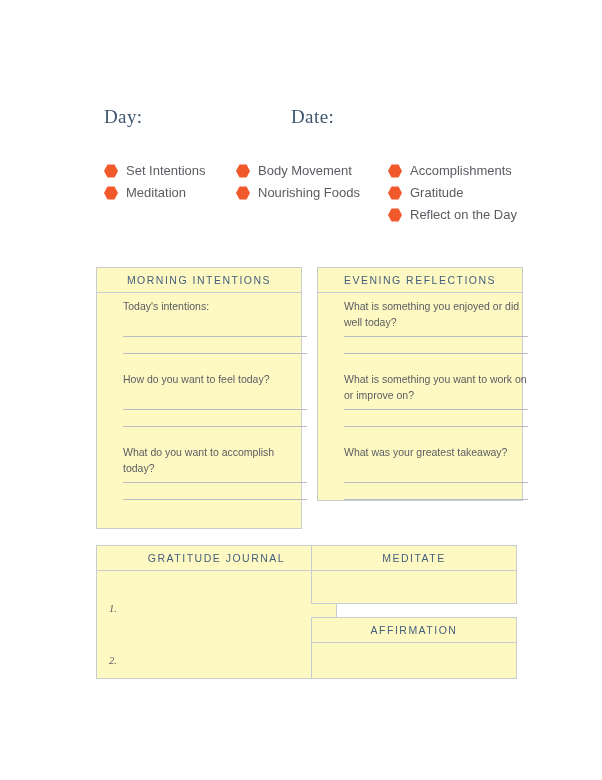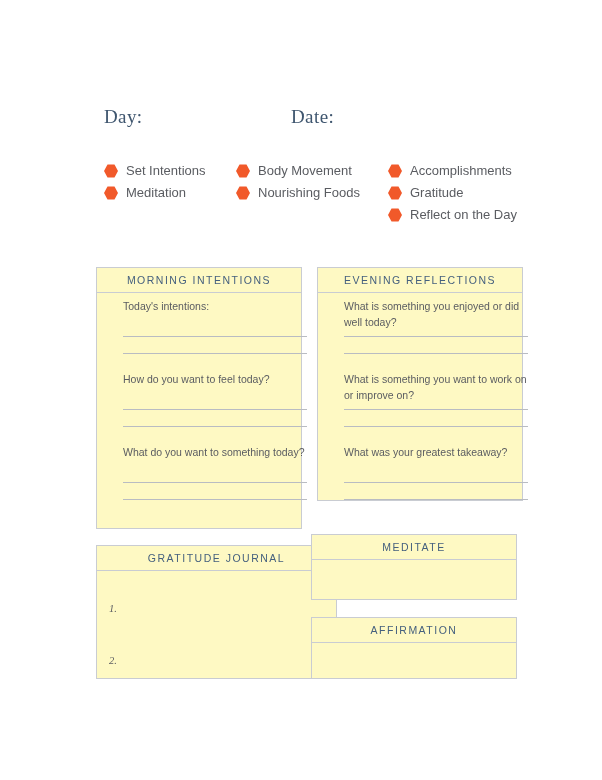--- a/index.html
+++ b/index.html
@@ -145,21 +145,21 @@
     left: 12px;
     font-family: "Liberation Serif", "DejaVu Serif", serif;
     font-style: italic;
     font-size: 10.5px;
     color: #5a5c61;
   }
   .gratitude-item.g1 { top: 32px; }
   .gratitude-item.g2 { top: 84px; }
 
   
-  .panel-meditate    { left: 311px; top: 534px; width: 206px; height: 66px; }
+  .panel-meditate    { left: 311px; top: 545px; width: 206px; height: 59px; }
   .panel-affirmation { left: 311px; top: 617px; width: 206px; height: 62px; }
 </style>
 </head>
 <body>
 
 <div class="page">
 
   <div class="header-row">
     <div class="header-label day">Day:</div>
     <div class="header-label date">Date:</div>
@@ -218,21 +218,21 @@
         <div class="rule last"></div>
       </div>
 
       <div class="block b2">
         <div class="prompt">How do you want to feel today?</div>
         <div class="rule"></div>
         <div class="rule last"></div>
       </div>
 
       <div class="block b3">
-        <div class="prompt">What do you want to something today?</div>
+        <div class="prompt">What do you want to accomplish today?</div>
         <div class="rule"></div>
         <div class="rule last"></div>
       </div>
 
     </div>
   </div>
 
   <div class="panel panel-evening">
     <div class="panel-header">
       <span class="panel-header-text">EVENING REFLECTIONS</span>

